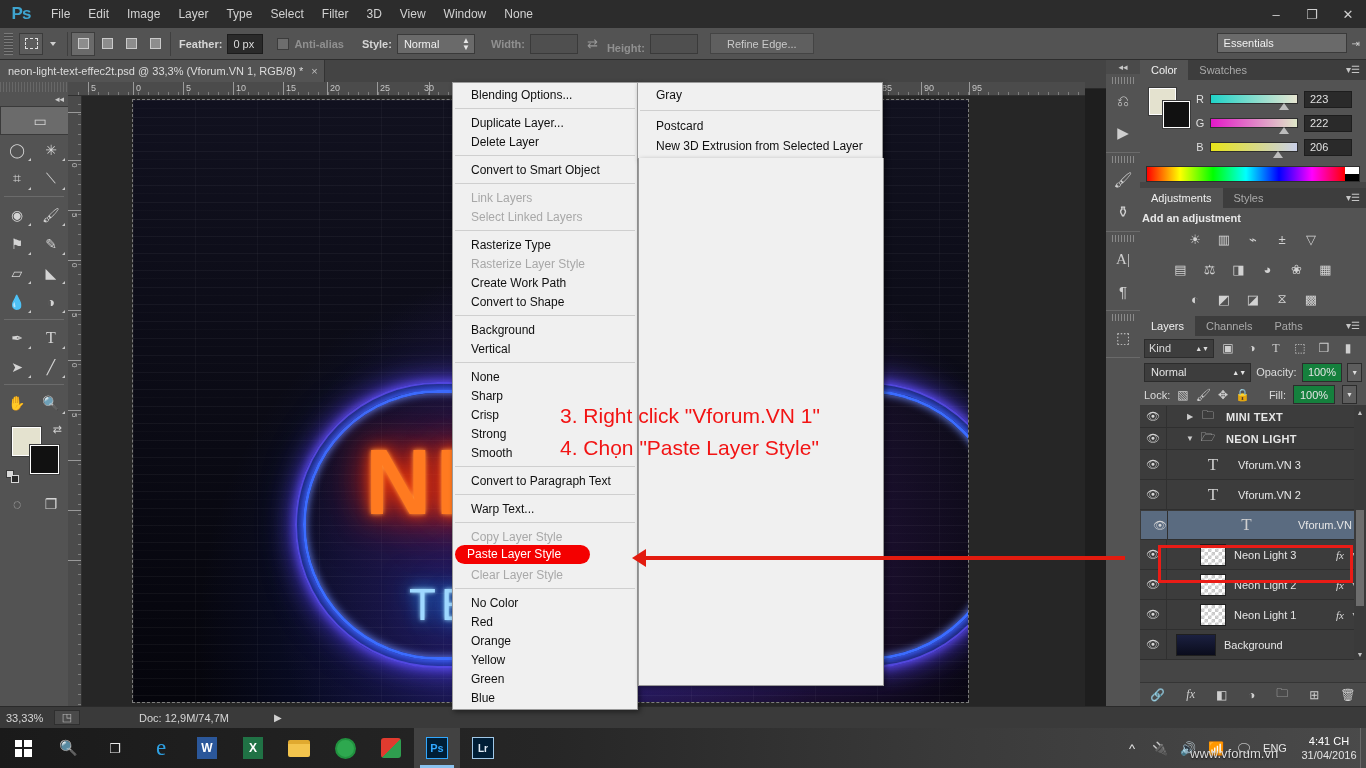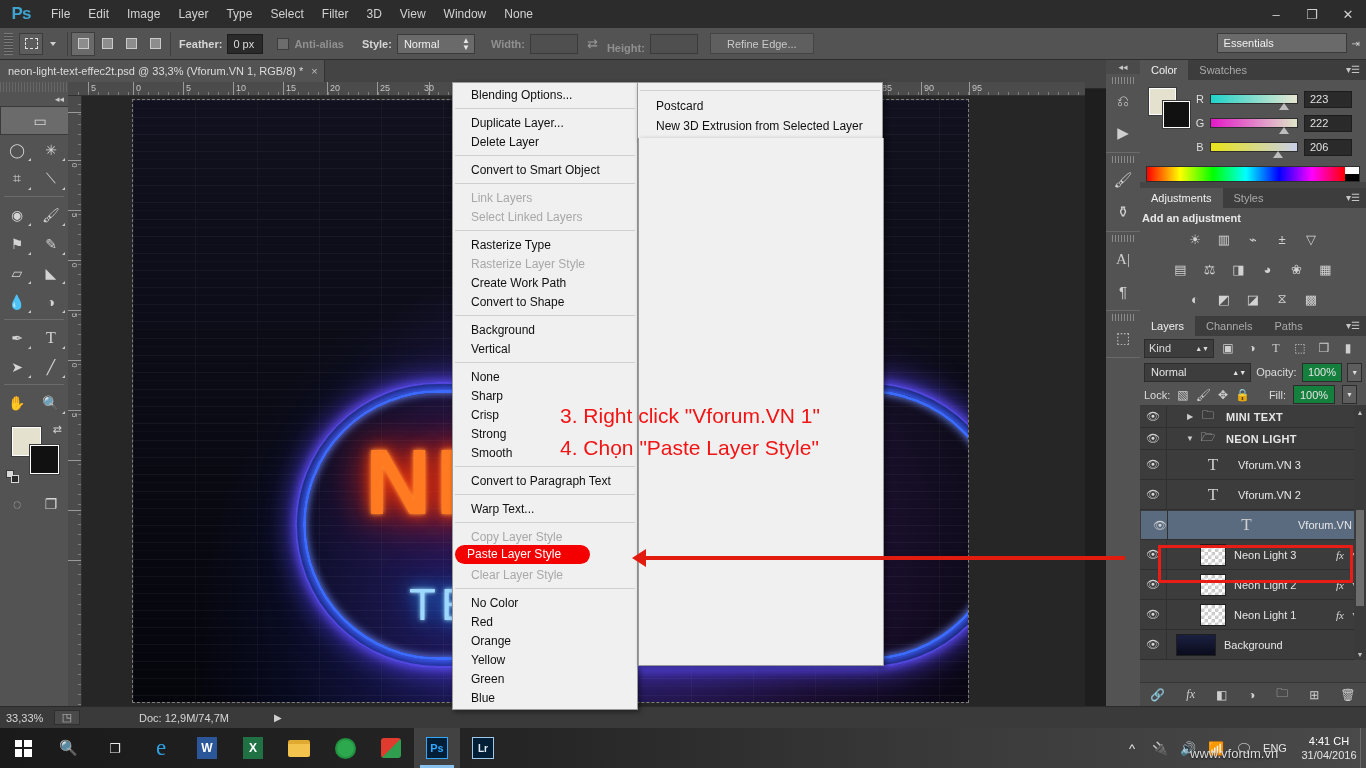--- a/index.html
+++ b/index.html
@@ -645,20 +645,21 @@
       <div class="it dis">Clear Layer Style</div>
       <div class="sp"></div>
       <div class="it">No Color</div>
       <div class="it">Red</div>
       <div class="it">Orange</div>
       <div class="it">Yellow</div>
       <div class="it">Green</div>
       <div class="it">Blue</div>
     </div>
   <div class="submenu" id="sub">
+      <div class="it">Gray</div>
       <div class="sp"></div>
       <div class="it">Postcard</div>
       <div class="it">New 3D Extrusion from Selected Layer</div>
       <div class="tail"></div>
   </div>
 
   <div class="hl-paste">
     <span>Paste Layer Style</span>
   </div>
   <div class="ann-text" style="left:560px;top:404px">3. Right click "Vforum.VN 1"</div>

